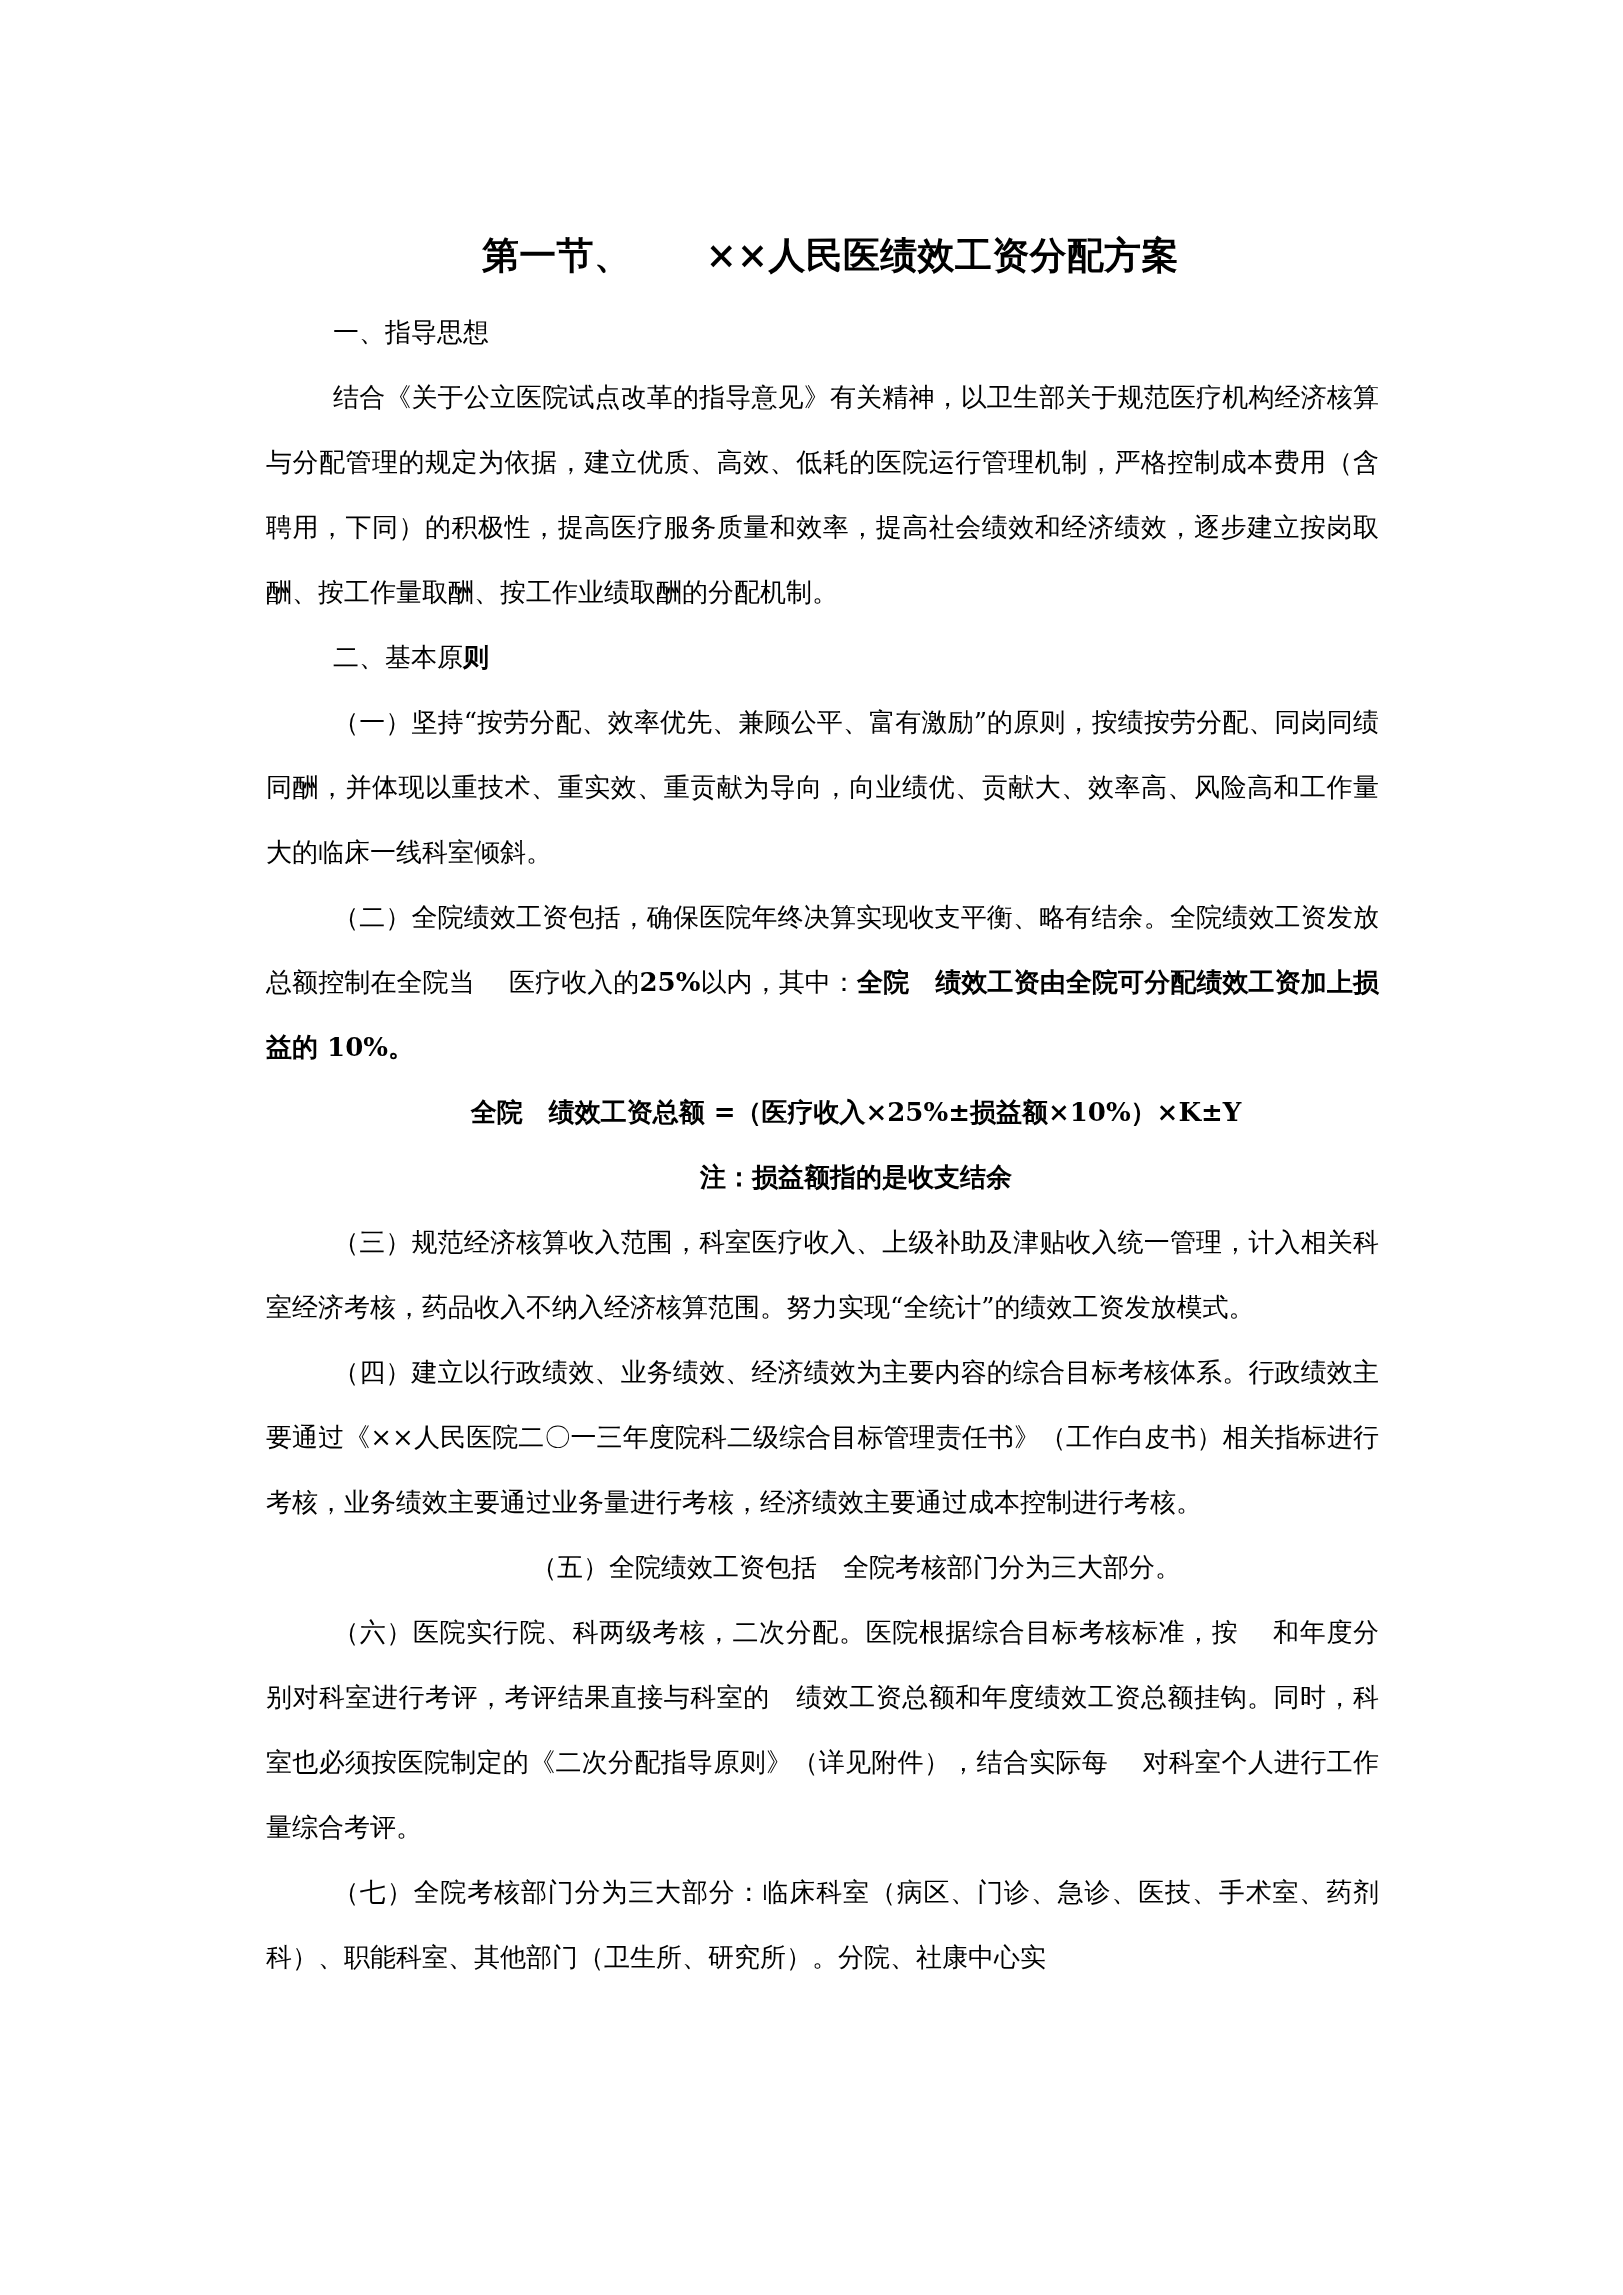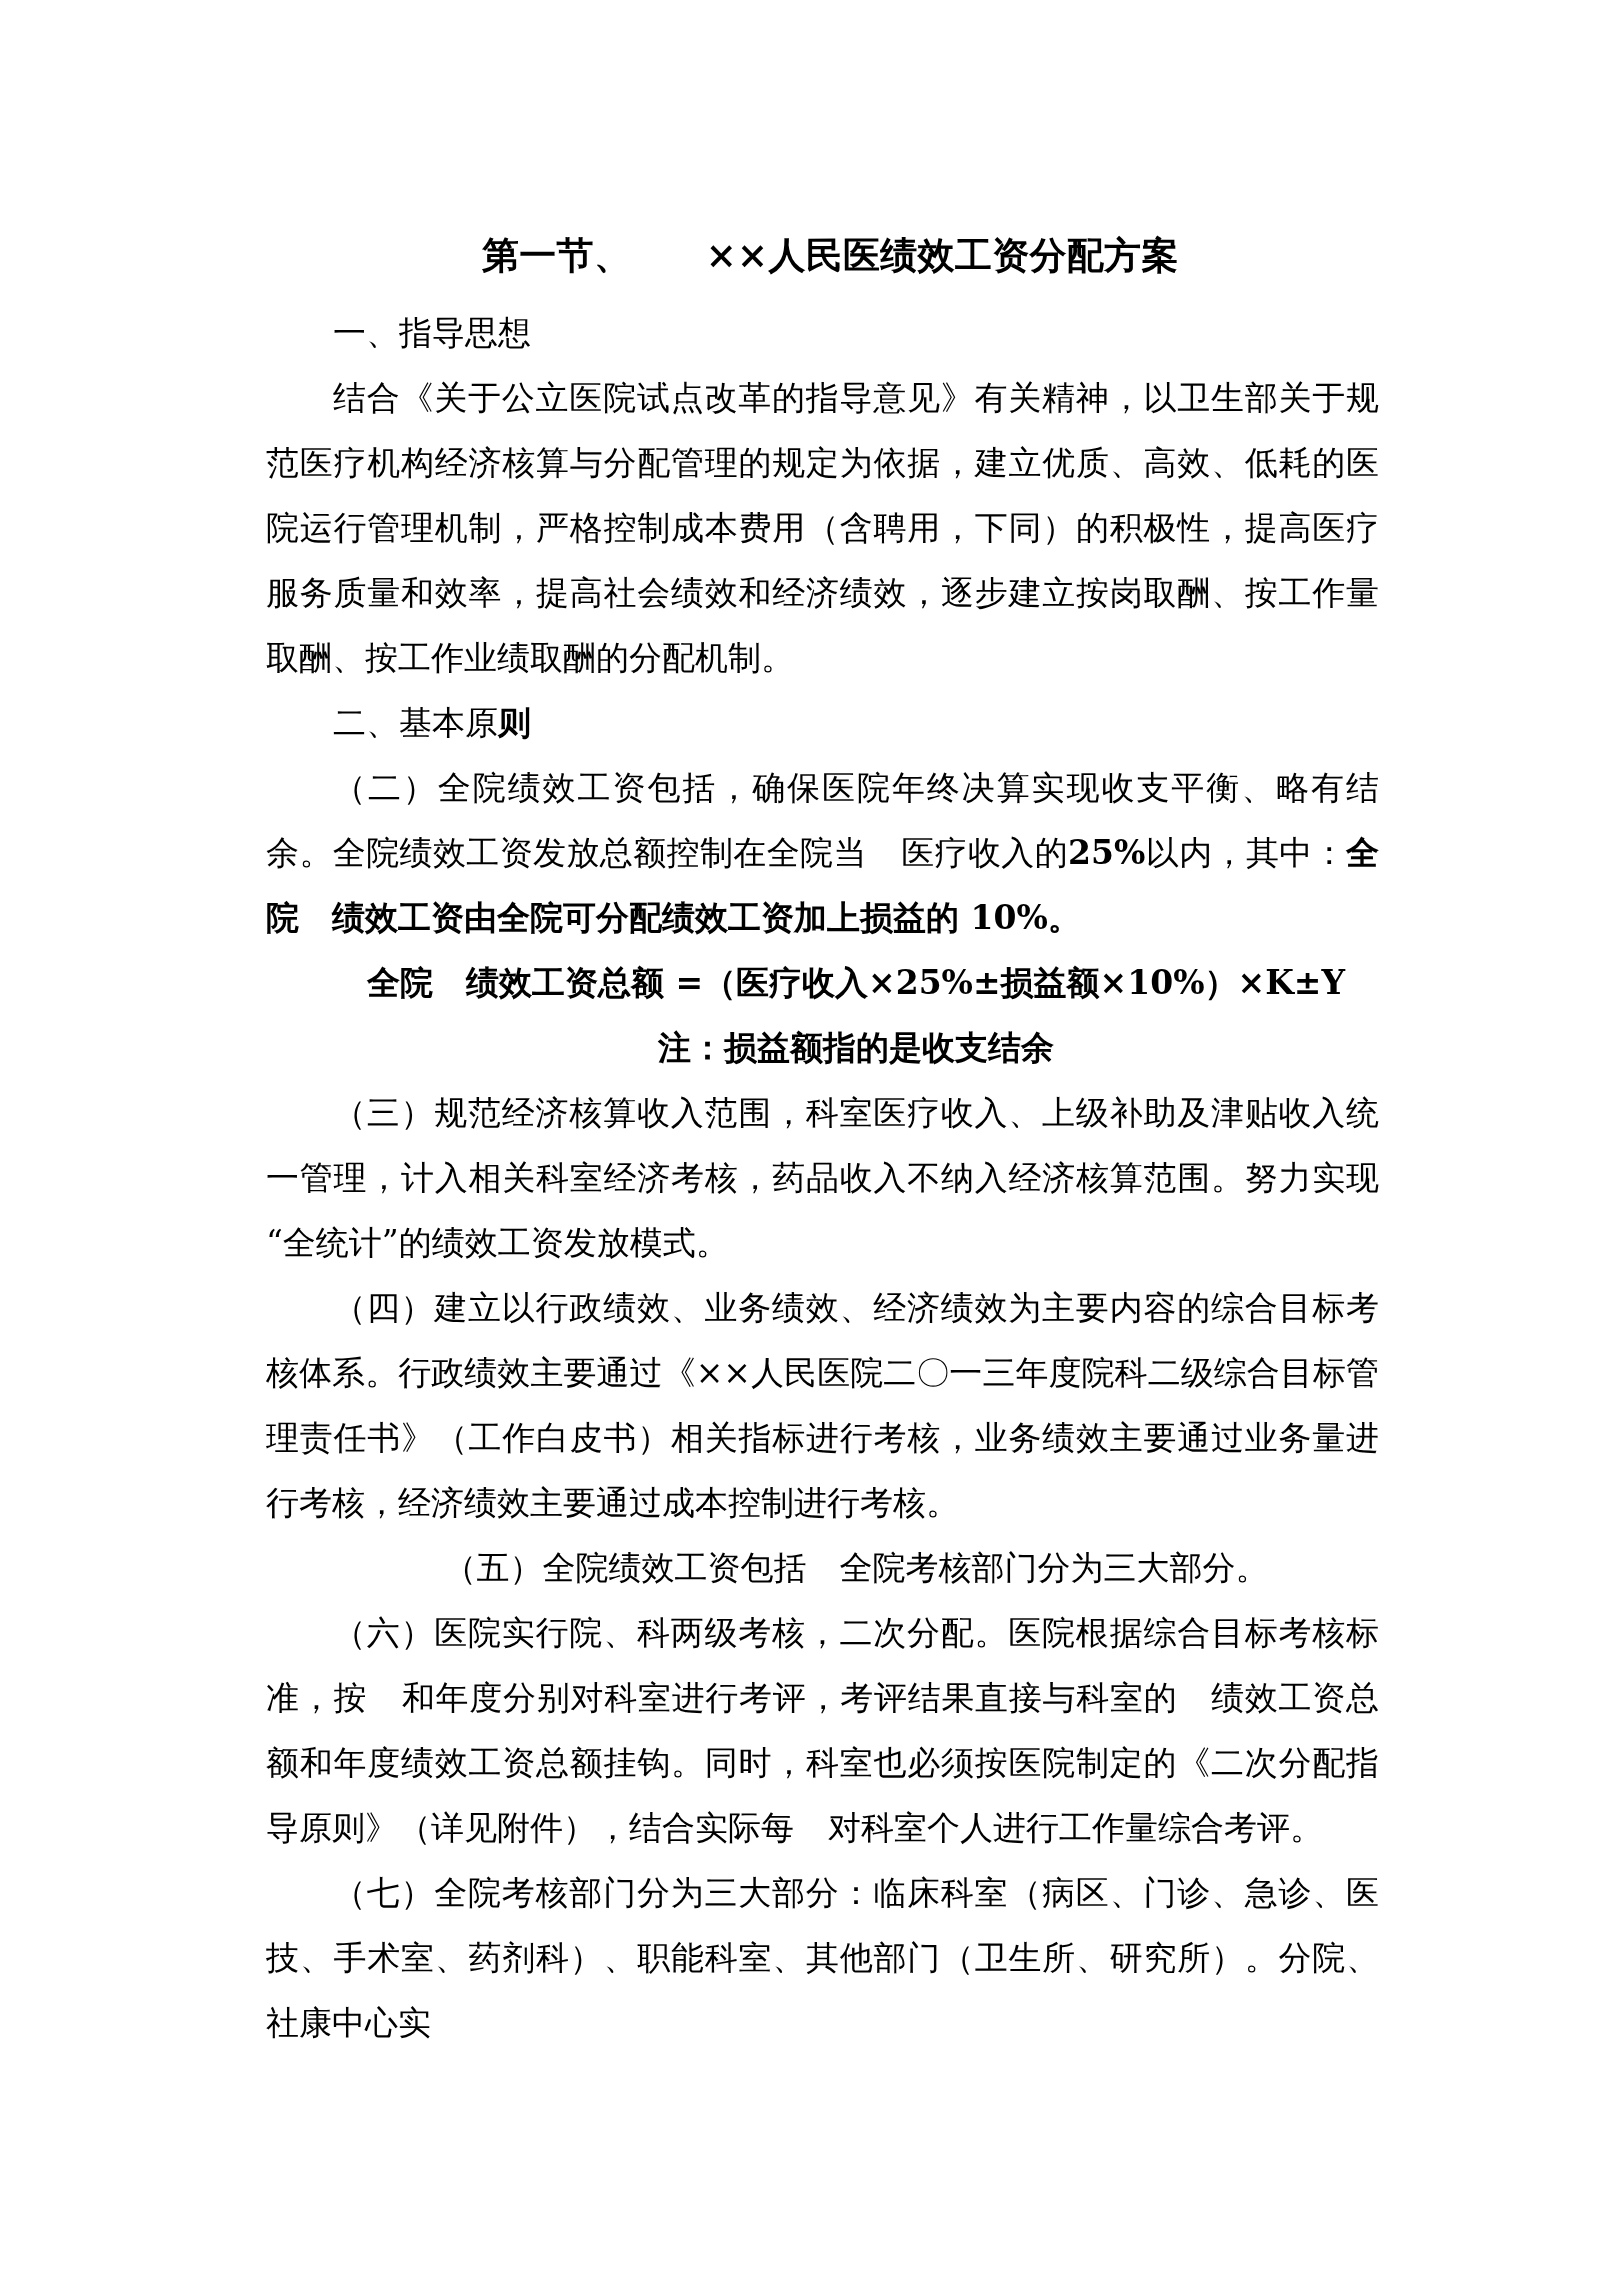--- a/index.html
+++ b/index.html
@@ -37,21 +37,21 @@
     font-weight: bold;
     line-height: 1.25;
     letter-spacing: 0.3px;
     margin: 0 0 22px 0;
     padding-left: 216px;
     white-space: pre;
     font-family: "DejaVu Serif", "Liberation Serif", serif;
   }
 
   .para {
-    font-size: 33px;
+    font-size: 26px;
     line-height: 65px;
     margin: 0;
     text-align: justify;
     text-justify: inter-character;
     text-indent: 67px;
     letter-spacing: 0px;
     word-break: break-all;
     font-family: "DejaVu Serif", "Liberation Serif", serif;
   }
 
@@ -80,20 +80,21 @@
   <div id="content">
 
     <h1 class="doc-title">第一节、　　××人民医绩效工资分配方案</h1>
 
     <p class="para heading">一、指导思想</p>
 
     <p class="para">结合《关于公立医院试点改革的指导意见》有关精神，以卫生部关于规范医疗机构经济核算与分配管理的规定为依据，建立优质、高效、低耗的医院运行管理机制，严格控制成本费用（含聘用，下同）的积极性，提高医疗服务质量和效率，提高社会绩效和经济绩效，逐步建立按岗取酬、按工作量取酬、按工作业绩取酬的分配机制。</p>
 
     <p class="para heading"><span>二、基本原</span><b>则</b></p>
 
+    <p class="para">（一）坚持“按劳分配、效率优先、兼顾公平、富有激励”的原则，按绩按劳分配、同岗同绩同酬，并体现以重技术、重实效、重贡献为导向，向业绩优、贡献大、效率高、风险高和工作量大的临床一线科室倾斜。</p>
 
     <p class="para"><span>（二）全院绩效工资包括，确保医院年终决算实现收支平衡、略有结余。全院绩效工资发放总额控制在全院当</span><span class="sp-wide"></span><span>医疗收入的</span><b>25%</b><span>以内，其中：</span><b>全院　绩效工资由全院可分配绩效工资加上损益的 10%。</b></p>
 
     <p class="para nojustify bold">全院　绩效工资总额 =（医疗收入×25%±损益额×10%）×K±Y</p>
 
     <p class="para nojustify bold">注：损益额指的是收支结余</p>
 
     <p class="para">（三）规范经济核算收入范围，科室医疗收入、上级补助及津贴收入统一管理，计入相关科室经济考核，药品收入不纳入经济核算范围。努力实现“全统计”的绩效工资发放模式。</p>
 
     <p class="para">（四）建立以行政绩效、业务绩效、经济绩效为主要内容的综合目标考核体系。行政绩效主要通过《××人民医院二〇一三年度院科二级综合目标管理责任书》（工作白皮书）相关指标进行考核，业务绩效主要通过业务量进行考核，经济绩效主要通过成本控制进行考核。</p>

